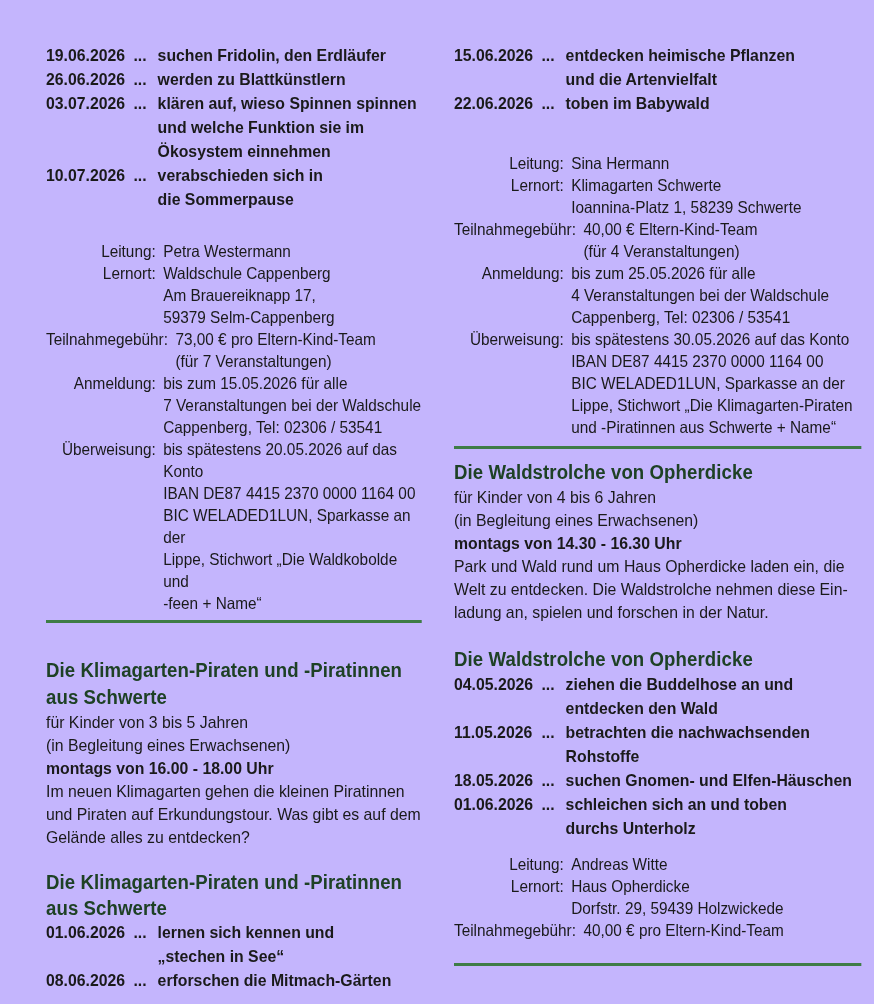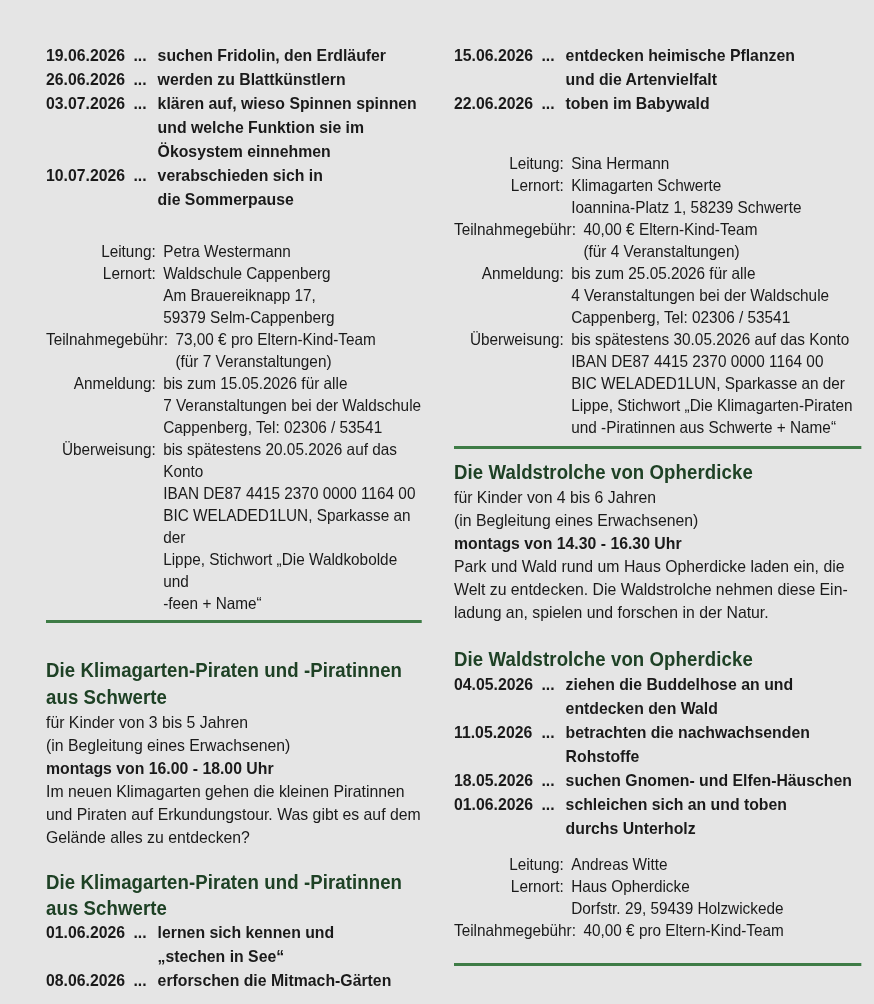--- a/index.html
+++ b/index.html
@@ -3,21 +3,21 @@
 <meta charset="utf-8">
 <style>
   html,body { margin:0; padding:0; }
   body {
     width:874px; height:1004px;
     background:#ffffff;
     font-family:"Liberation Sans","DejaVu Sans",sans-serif;
     color:#1a1a1a;
     overflow:hidden; position:relative;
   }
-  .page { position:absolute; inset:0; background:#e5e5e5; }
+  .page { position:absolute; inset:0; background:#c4b5fd; }
   .col { position:absolute; top:40px; transform:scaleX(0.93); transform-origin:0 0; }
   .col-left  { left:46px;  width:404px; }
   .col-right { left:454px; width:438px; }
 
   
   .schedule { padding-top:4px; }
   .entry { display:flex; align-items:flex-start; font-size:17px; line-height:24px; font-weight:700; }
   .entry .date { flex:0 0 94px; }
   .entry .dots { flex:0 0 26px; }
   .entry .desc { flex:1; white-space:pre-line; }

